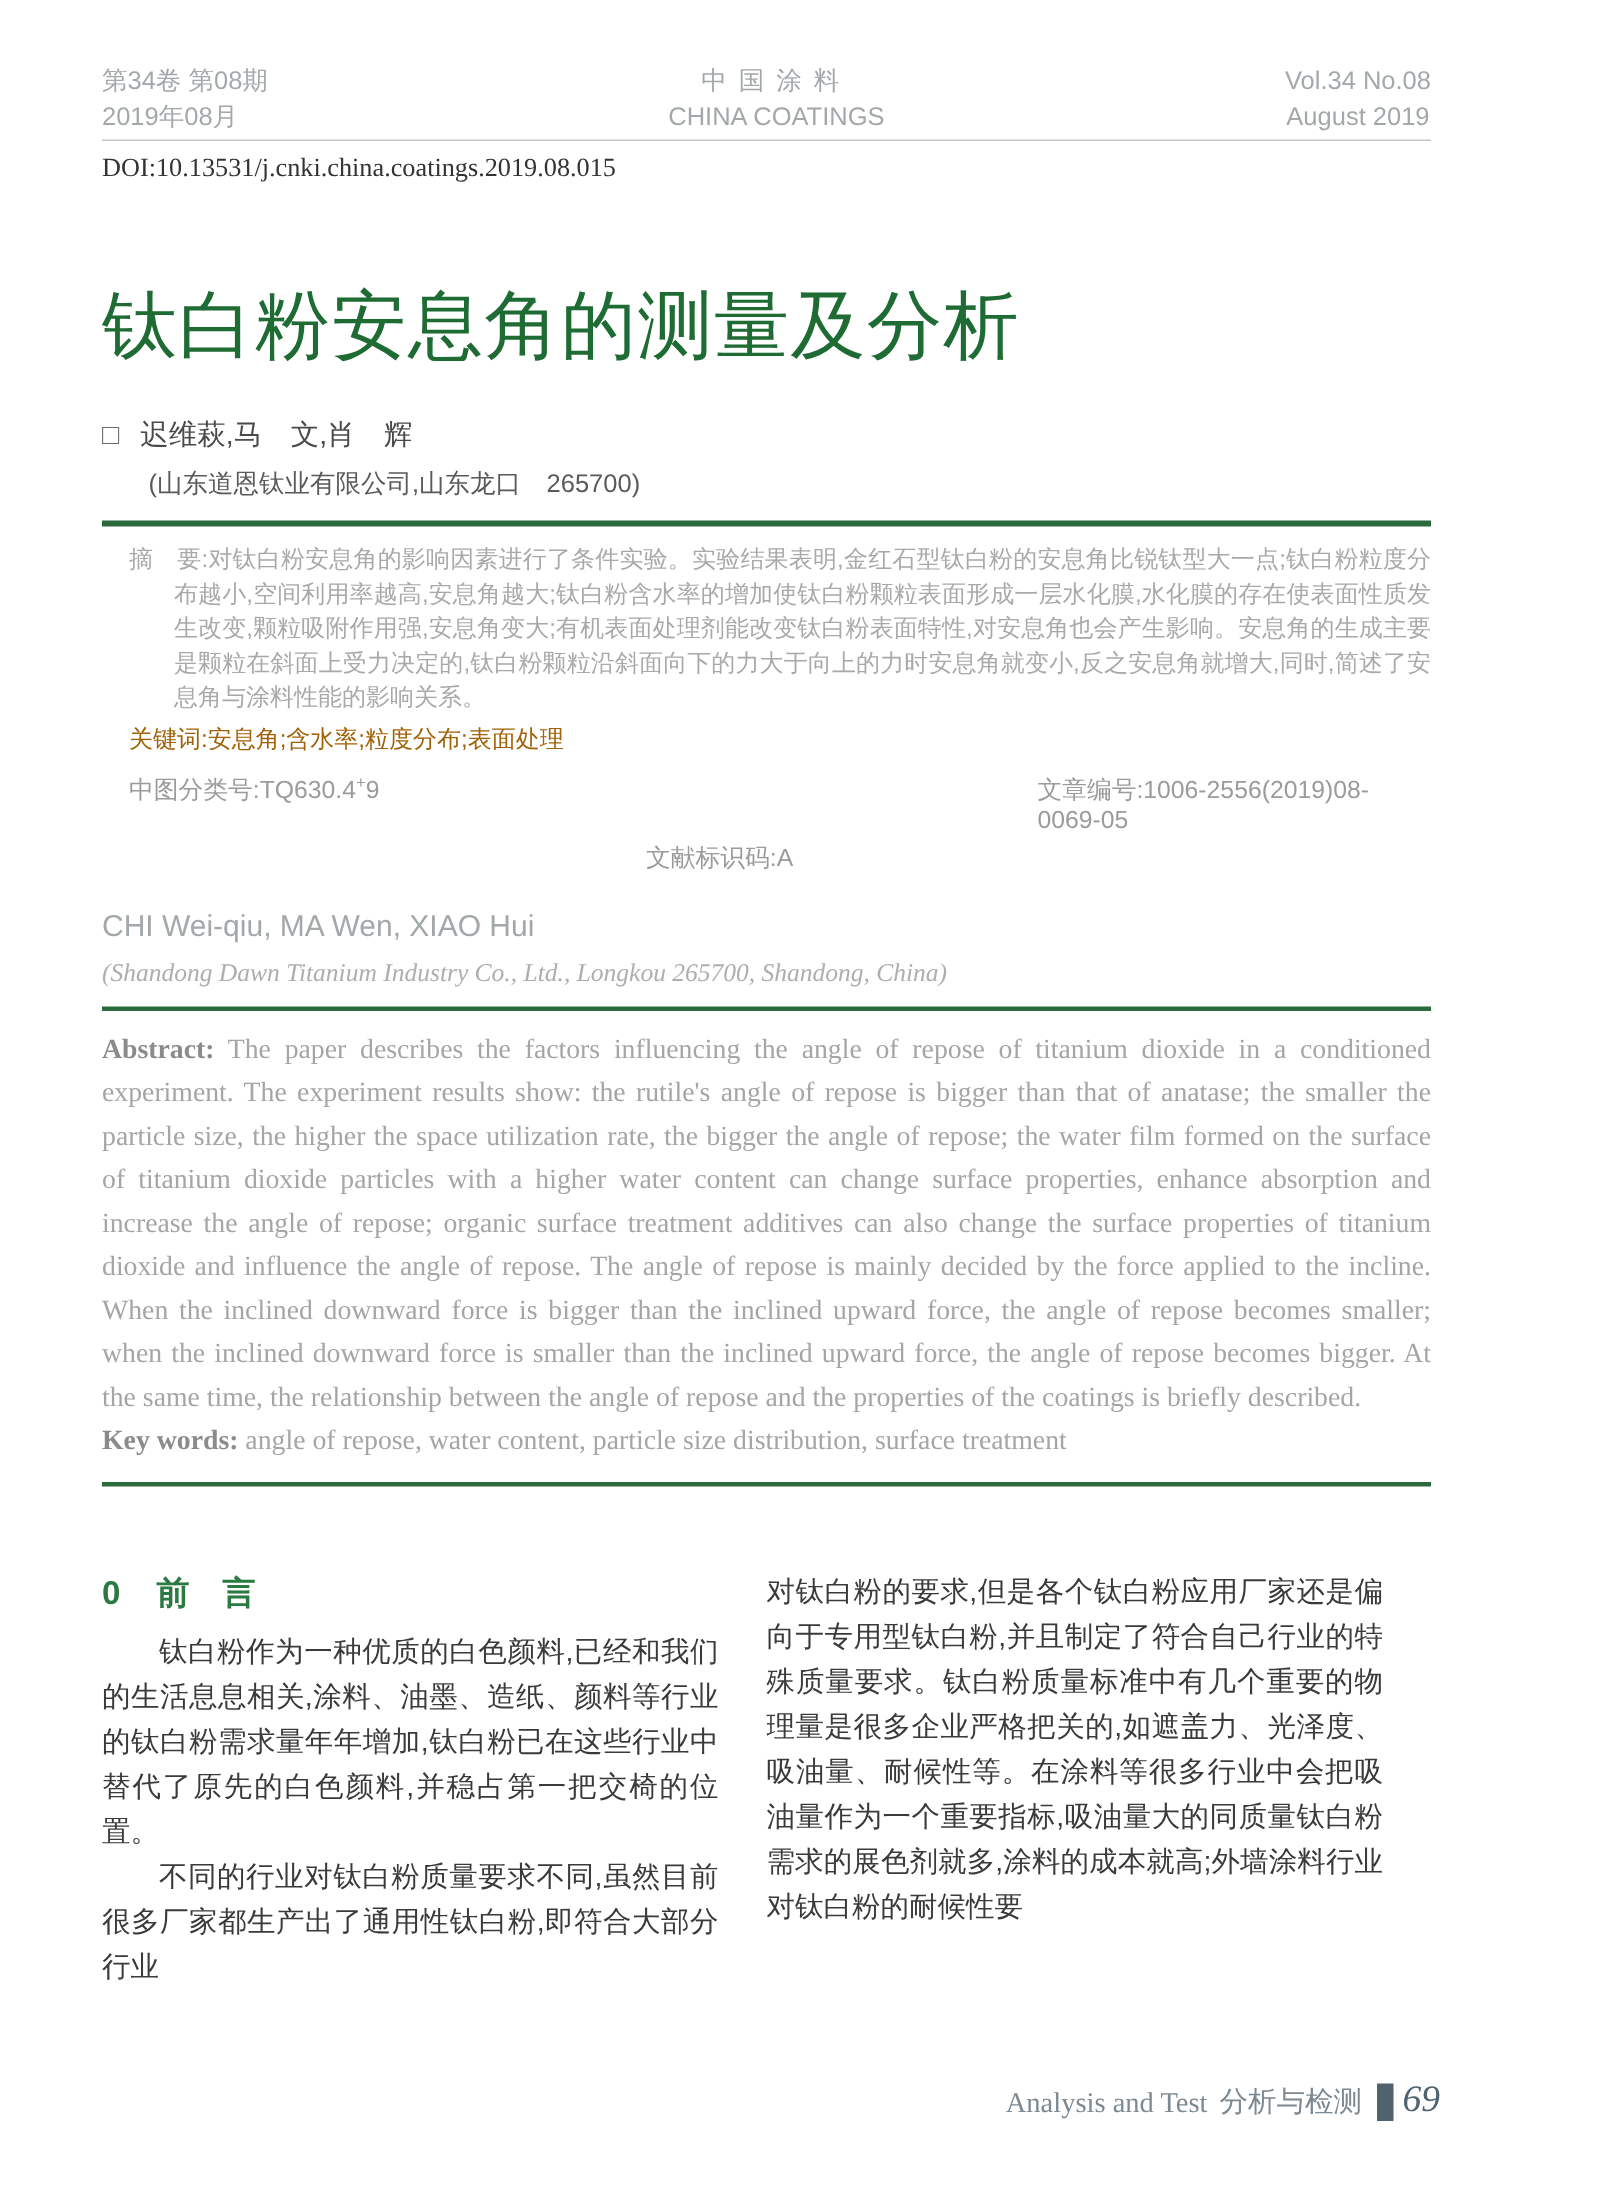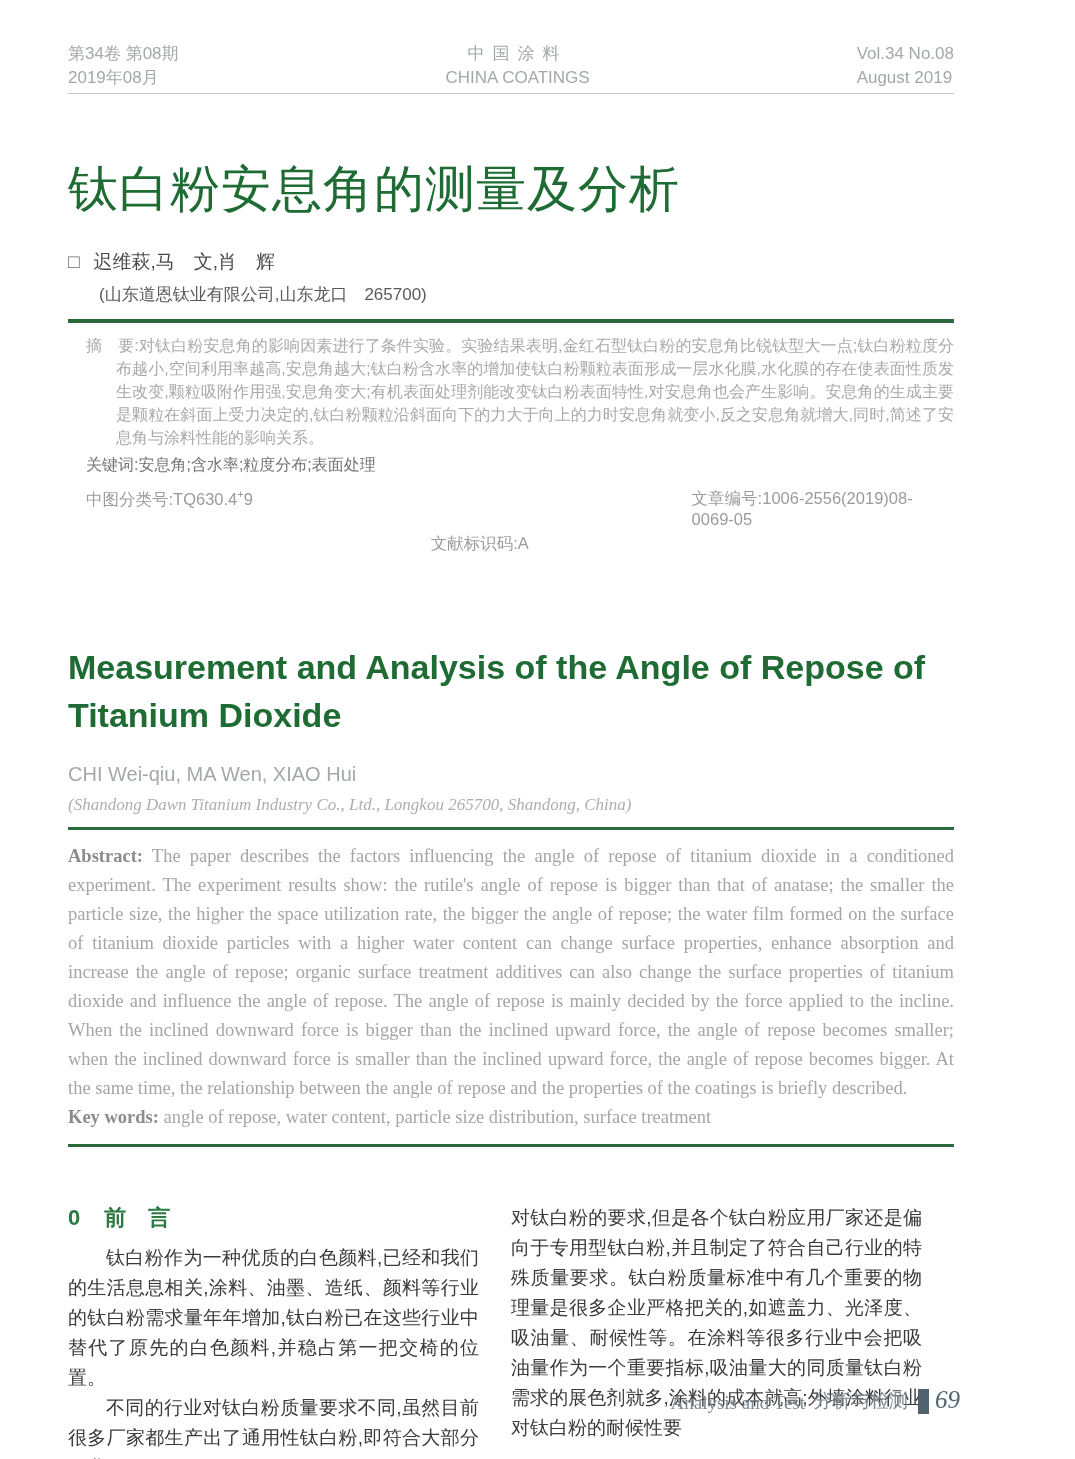--- a/index.html
+++ b/index.html
@@ -8,35 +8,35 @@
     position:relative; width:1053px; height:1459px; margin:0 auto;
     background:#ffffff; overflow:hidden;
     padding:42px 110px 0 57px;
     font-family:"Liberation Sans","DejaVu Sans",sans-serif;
   }
   
   .jheader { display:flex; justify-content:space-between; align-items:flex-start;
     color:#a3a8ab; font-size:17px; line-height:24px; }
   .jh-center { text-align:center; }
   .jh-center .cnname { letter-spacing:8px; }
-  .jh-right { text-align:left; }
+  .jh-right { text-align:center; }
   .jh-rule { border-bottom:1.5px solid #c3c6c8; margin-top:3px; }
   .doi { font-family:"Liberation Serif","DejaVu Serif",serif; color:#333; font-size:17.5px; margin-top:7px; }
 
   .cn-title { color:#1e6b34; font-size:50px; font-weight:normal; letter-spacing:1px;
     margin-top:62px; white-space:nowrap; }
   .authors-cn { margin-top:26px; color:#4a4a4a; font-size:19px; }
   .authors-cn .sq { margin-right:14px; color:#6a6a6a; }
   .affil-cn { margin-top:8px; margin-left:31px; color:#5a5a5a; font-size:17px; }
   .green-rule { background:#2b6a3c; height:3px; margin-top:12px; }
   .green-rule.thick { height:4px; margin-top:13px; }
 
   .abs-cn { margin-top:11px; color:#a9a9a9; font-size:16px; line-height:23px;
     padding-left:48px; text-indent:-30px; text-align:justify; }
-  .kw-cn { margin-top:6px; color:#737373; font-size:16px; padding-left:18px; }
+  .kw-cn { margin-top:6px; color:#a16207; font-size:16px; padding-left:18px; }
   .meta-row { display:flex; margin-top:12px; color:#9b9b9b; font-size:16.5px; padding-left:18px; }
   .meta-row .m1 { width:370px; }
   .meta-row .m2 { width:280px;margin-top:45px; }
   sup { font-size:11px; }
 
   .en-title { color:#1e6b34; font-size:34px; font-weight:bold; line-height:48px;
     margin-top:88px; font-family:"Liberation Sans","DejaVu Sans",sans-serif; }
   .authors-en { margin-top:24px; color:#a3a8ab; font-size:20px; }
   .affil-en { margin-top:9px; color:#aeaeae; font-size:17px; font-style:italic;
     font-family:"Liberation Serif","DejaVu Serif",serif; }
@@ -74,41 +74,41 @@
     <div class="jh-center">
       <div class="cnname">中国涂料</div>
       <div>CHINA COATINGS</div>
     </div>
     <div class="jh-right">
       <div>Vol.34 No.08</div>
       <div>August 2019</div>
     </div>
   </div>
   <div class="jh-rule"></div>
+  <div class="doi">DOI:10.13531/j.cnki.china.coatings.2019.08.015</div>
 
   <h1 class="cn-title">钛白粉安息角的测量及分析</h1>
 
   <div class="authors-cn">
     <span class="sq">□</span><span>迟维萩,马　文,肖　辉</span>
   </div>
   <div class="affil-cn">(山东道恩钛业有限公司,山东龙口　265700)</div>
 
   <div class="green-rule thick"></div>
 
   <p class="abs-cn"><span>摘　要:</span><span>对钛白粉安息角的影响因素进行了条件实验。实验结果表明,金红石型钛白粉的安息角比锐钛型大一点;钛白粉粒度分布越小,空间利用率越高,安息角越大;钛白粉含水率的增加使钛白粉颗粒表面形成一层水化膜,水化膜的存在使表面性质发生改变,颗粒吸附作用强,安息角变大;有机表面处理剂能改变钛白粉表面特性,对安息角也会产生影响。安息角的生成主要是颗粒在斜面上受力决定的,钛白粉颗粒沿斜面向下的力大于向上的力时安息角就变小,反之安息角就增大,同时,简述了安息角与涂料性能的影响关系。</span></p>
 
   <p class="kw-cn"><span>关键词:</span><span>安息角;含水率;粒度分布;表面处理</span></p>
 
   <div class="meta-row">
     <span class="m1"><span>中图分类号:</span><span>TQ630.4</span><sup>+</sup><span>9</span></span>
     <span class="m2"><span>文献标识码:</span><span>A</span></span>
     <span class="m3"><span>文章编号:</span><span>1006-2556(2019)08-0069-05</span></span>
   </div>
 
-  <h2 class="en-title">Measurement and Analysis of the Angle of Repose of Titanium Dioxide</h2>
   <div class="authors-en">CHI Wei-qiu, MA Wen, XIAO Hui</div>
   <div class="affil-en">(Shandong Dawn Titanium Industry Co., Ltd., Longkou 265700, Shandong, China)</div>
 
   <div class="green-rule"></div>
 
   <p class="abs-en"><b>Abstract:</b> <span>The paper describes the factors influencing the angle of repose of titanium dioxide in a conditioned experiment. The experiment results show: the rutile's angle of repose is bigger than that of anatase; the smaller the particle size, the higher the space utilization rate, the bigger the angle of repose; the water film formed on the surface of titanium dioxide particles with a higher water content can change surface properties, enhance absorption and increase the angle of repose; organic surface treatment additives can also change the surface properties of titanium dioxide and influence the angle of repose. The angle of repose is mainly decided by the force applied to the incline. When the inclined downward force is bigger than the inclined upward force, the angle of repose becomes smaller; when the inclined downward force is smaller than the inclined upward force, the angle of repose becomes bigger. At the same time, the relationship between the angle of repose and the properties of the coatings is briefly described.</span></p>
   <p class="kw-en"><b>Key words:</b> <span>angle of repose, water content, particle size distribution, surface treatment</span></p>
 
   <div class="green-rule"></div>
 

